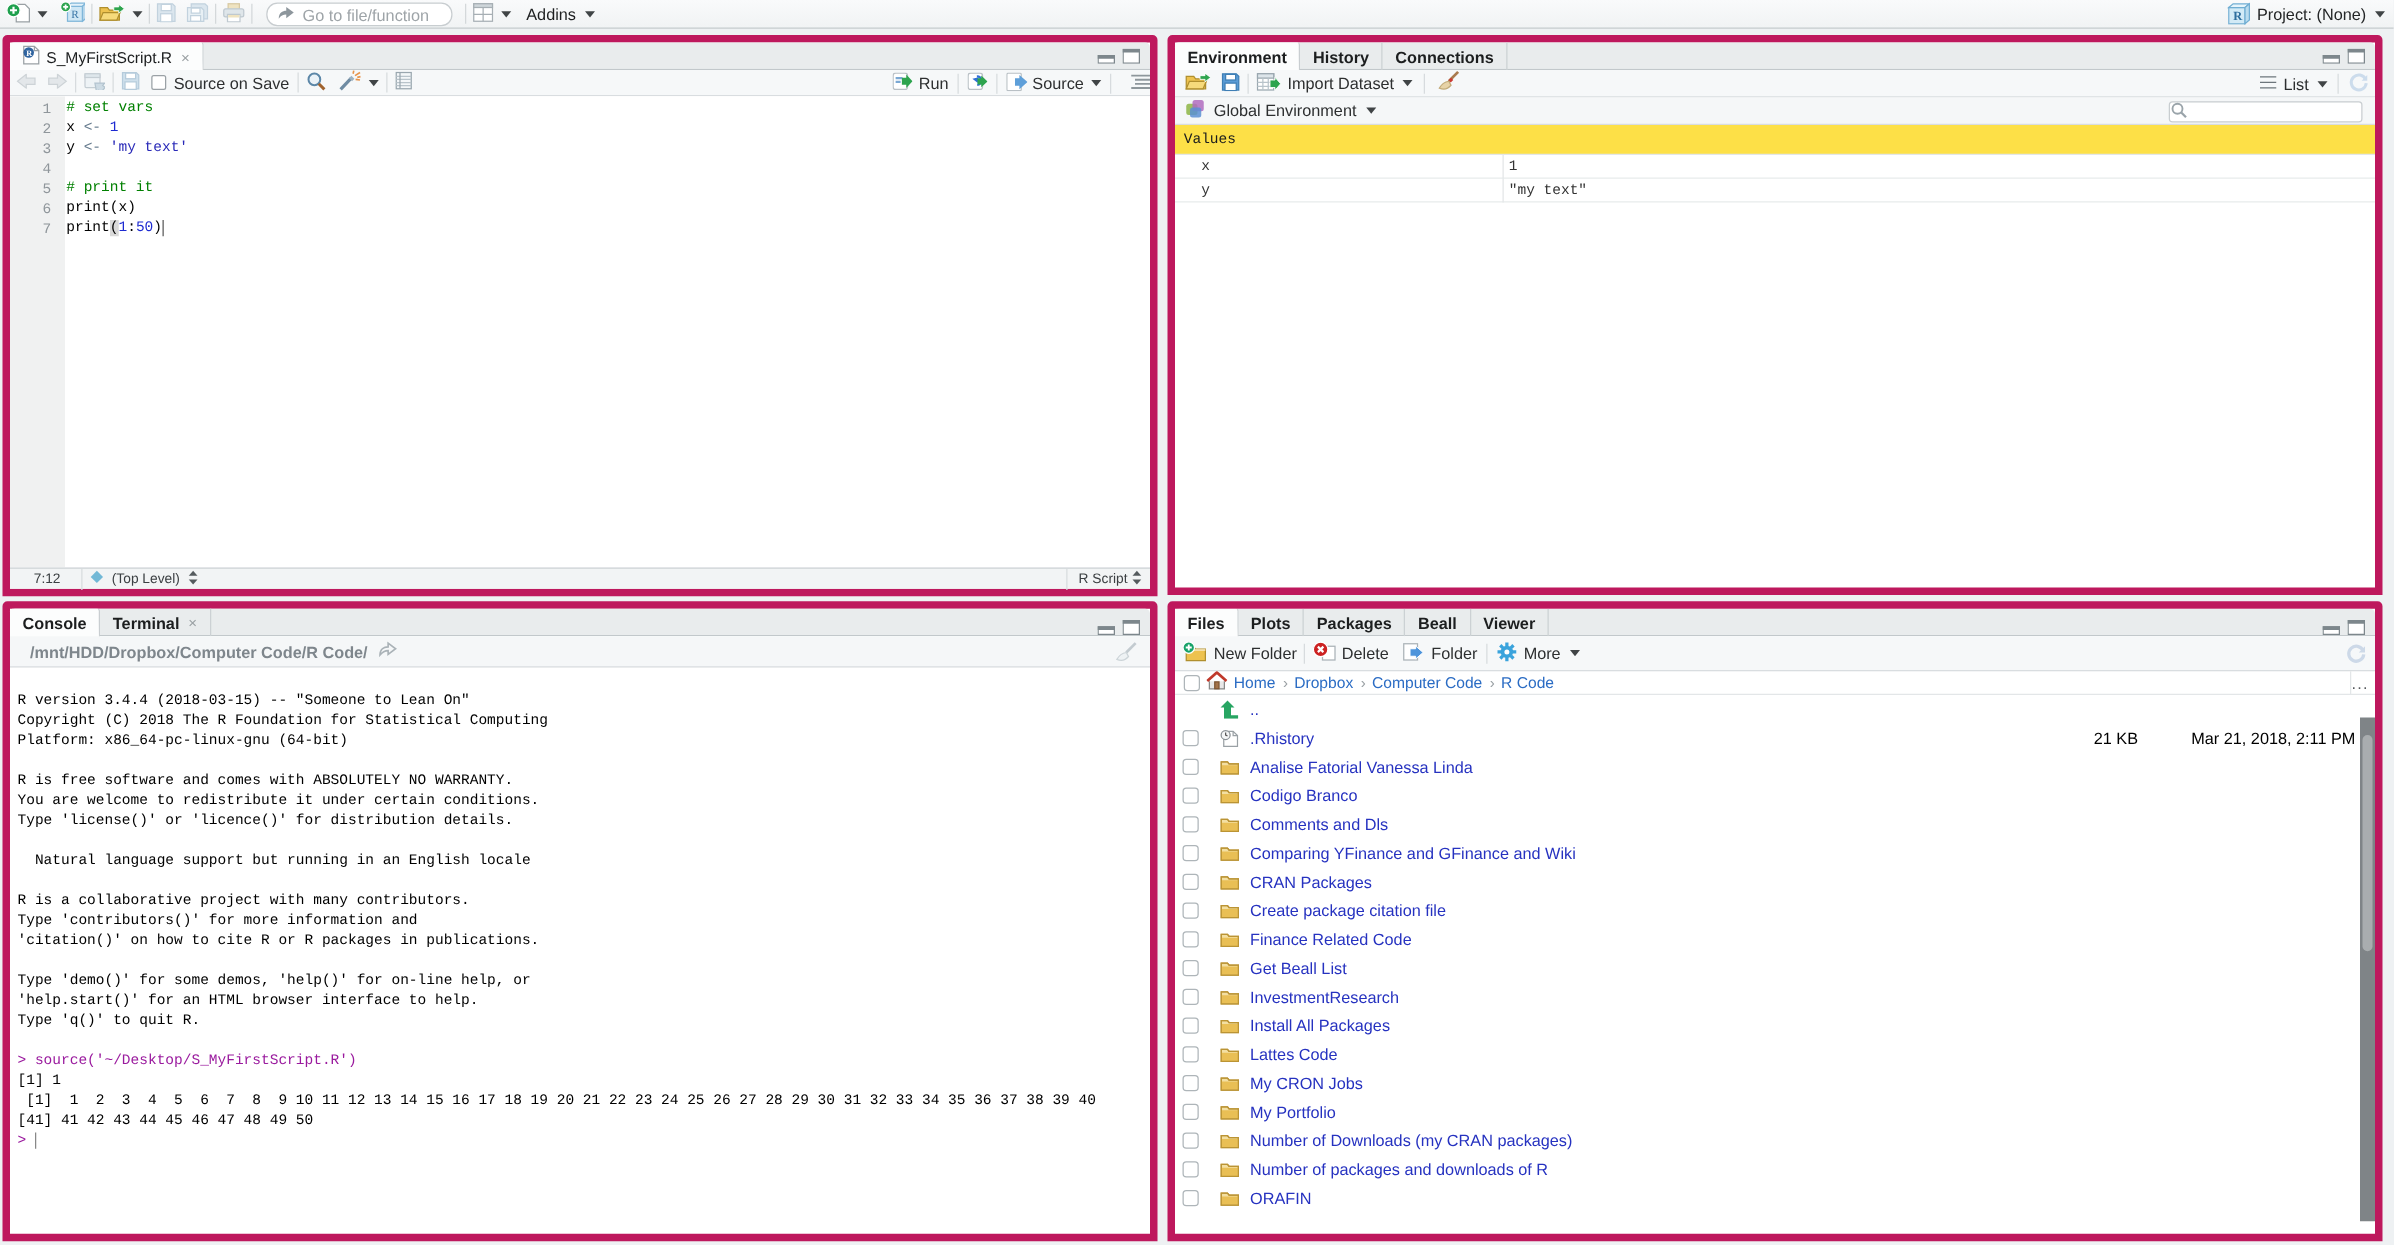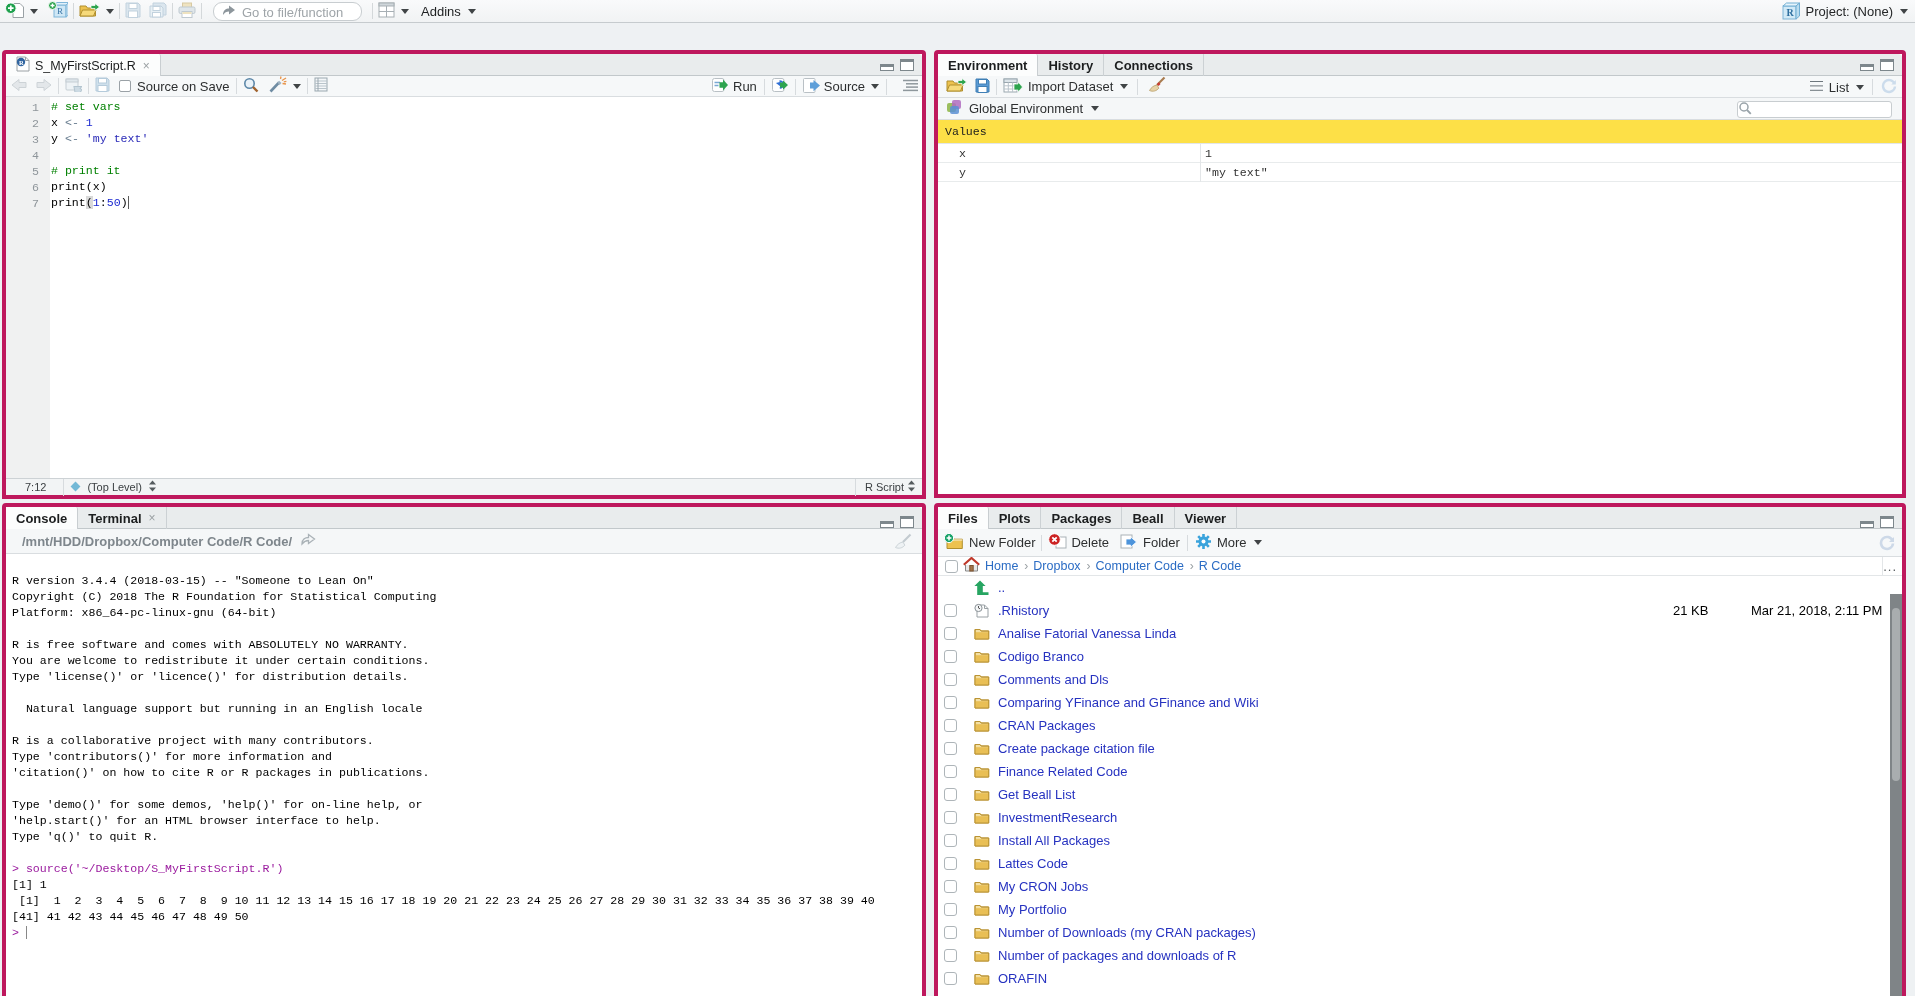--- a/index.html
+++ b/index.html
@@ -4,21 +4,21 @@
 <style>
 * { margin:0; padding:0; box-sizing:border-box; }
 html,body { width:1915px; height:996px; overflow:hidden; }
 body { background:#eef1f3; font-family:"Liberation Sans",sans-serif; font-size:13px; color:#333; position:relative; }
 .mono { font-family:"Liberation Mono",monospace; }
 #mainbar { position:absolute; left:0; top:0; width:1915px; height:23px;
   background:linear-gradient(#f9fafb,#f1f3f4); border-bottom:1px solid #c6cbce;
   display:flex; align-items:center; }
 #mainbar .sep { width:1px; height:16px; background:#d4d8da; margin:0 5px; }
 .caret { width:0; height:0; border-left:4px solid transparent; border-right:4px solid transparent; border-top:5px solid #404446; display:inline-block; }
-.pane { position:absolute; background:#fff; border:4px solid #be185d; border-radius:4px 4px 0 0;margin-top:22px; }
+.pane { position:absolute; background:#fff; border:6px solid #be185d; border-radius:4px 4px 0 0; }
 .tabstrip { height:22px; background:#e9eced; border-bottom:1px solid #c2c8cb; border-radius:4px 4px 0 0; display:flex; position:relative; }
 .tab { height:22px; padding:0 10px; display:flex; align-items:center; border-right:1px solid #ccd1d4; color:#1c1e1f; font-weight:bold; font-size:13px; }
 .tab.first { border-left:none; }
 .tab.active { background:#fcfdfd; height:23px; margin-bottom:-1px; border-radius:2px 2px 0 0; border-right:1px solid #c9ced1; }
 .tab .x { color:#9aa0a3; margin-left:7px; font-weight:normal; font-size:12px; }
 .minmax { position:absolute; right:8px; top:5px; display:flex; gap:6px; }
 .toolbar { display:flex; align-items:center; background:#f6f8f9; border-bottom:1px solid #d9dde0; position:relative; }
 .toolbar .sep { width:1px; height:16px; background:#d7dbde; margin:0 6px; }
 .tbtext { font-size:13px; color:#2d2f30; }
 #gotobox { margin-left:6px; width:149px; height:19px; background:#fff; border:1px solid #c8cdd0; border-radius:9px; display:flex; align-items:flex-end; padding-left:7px; font-size:13px; }

